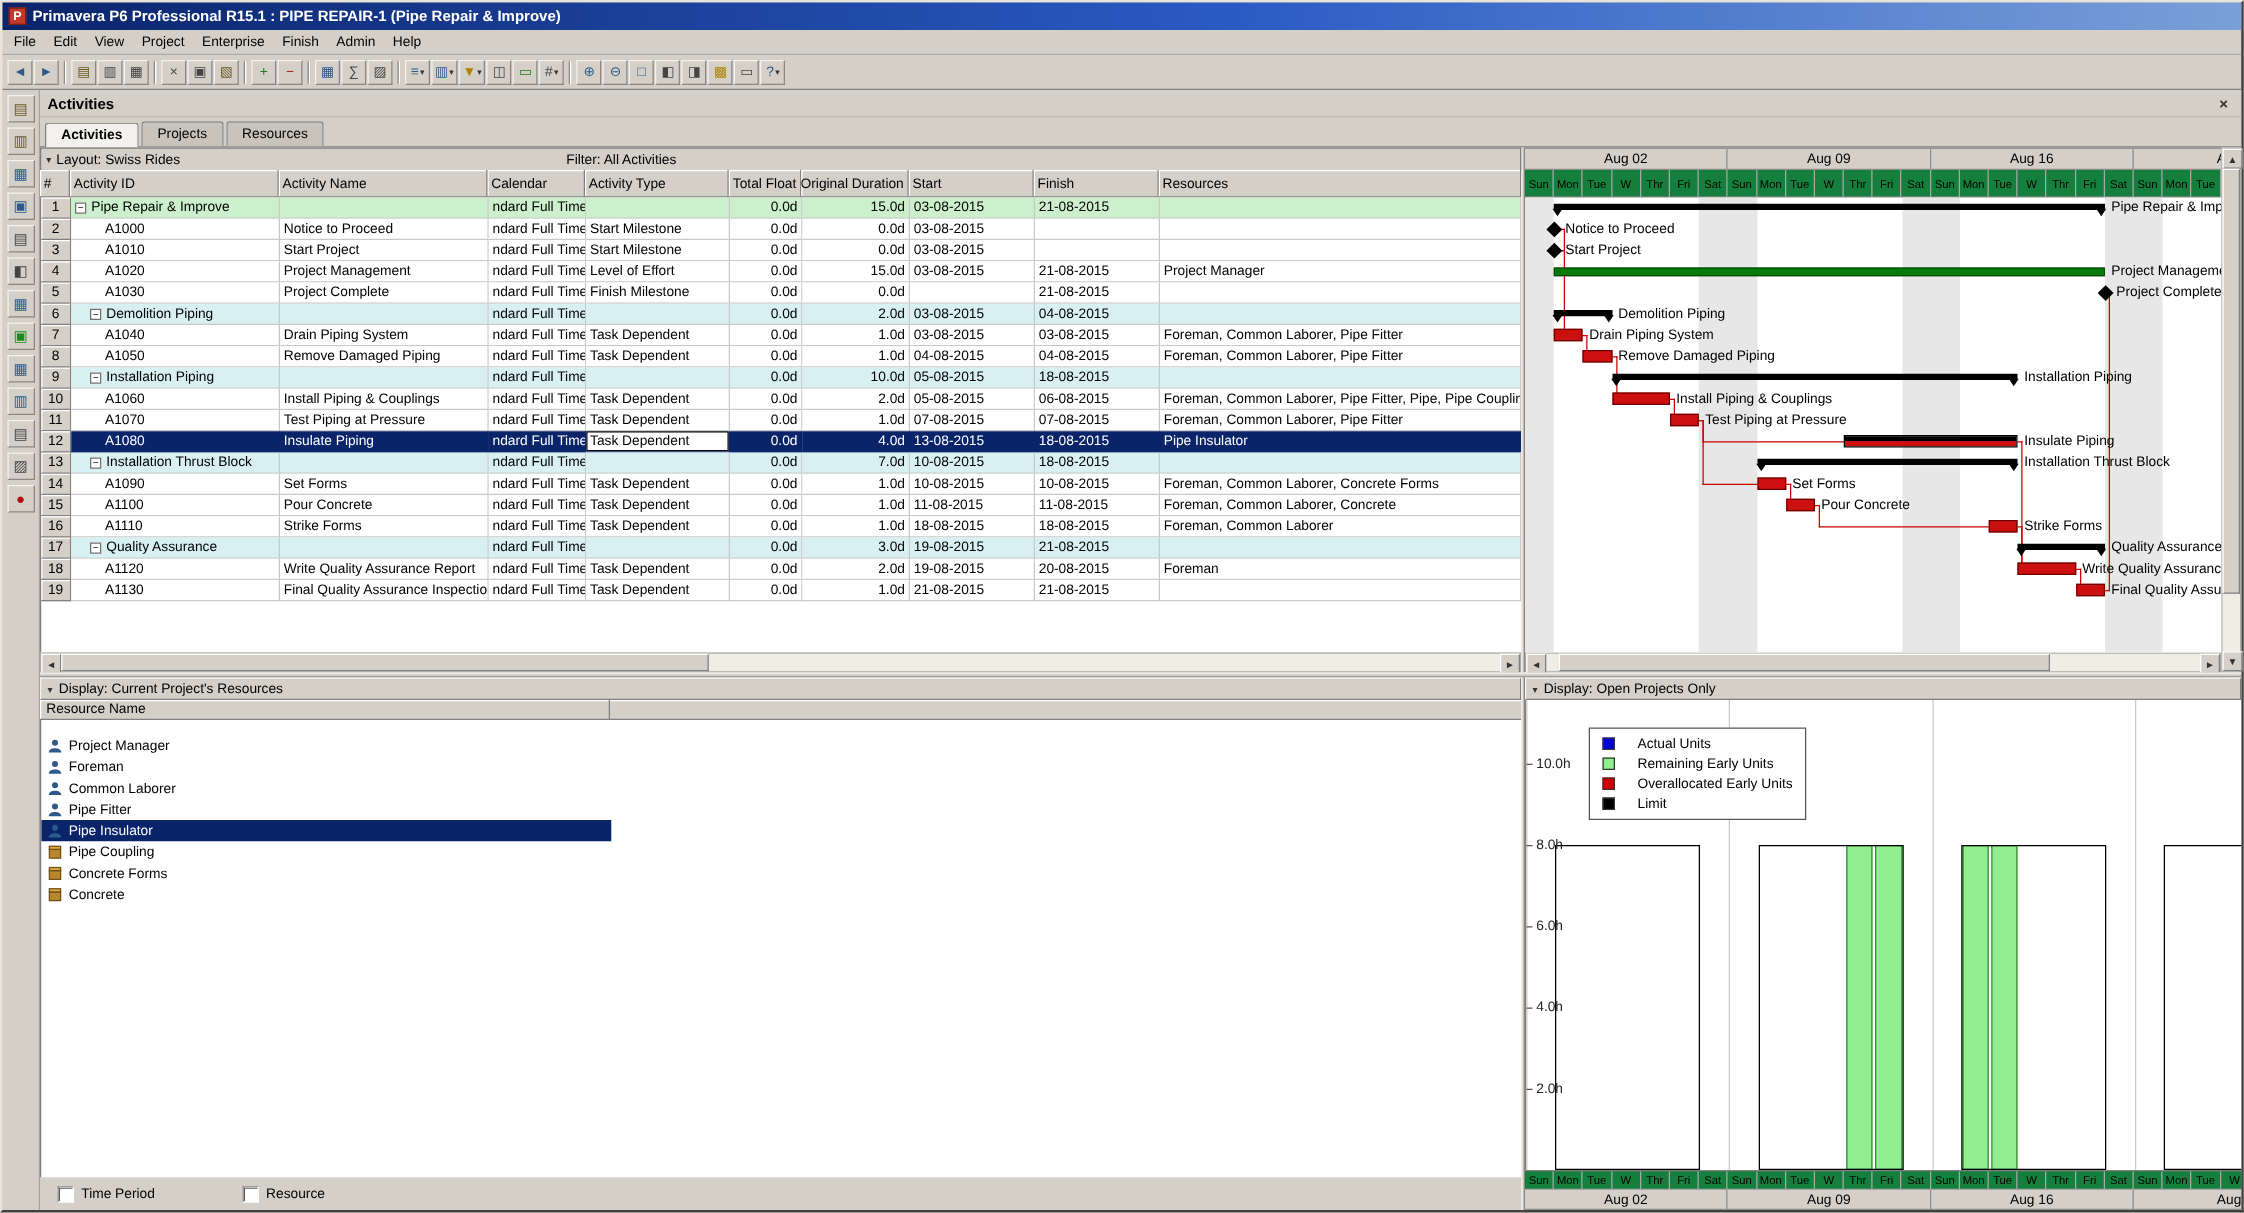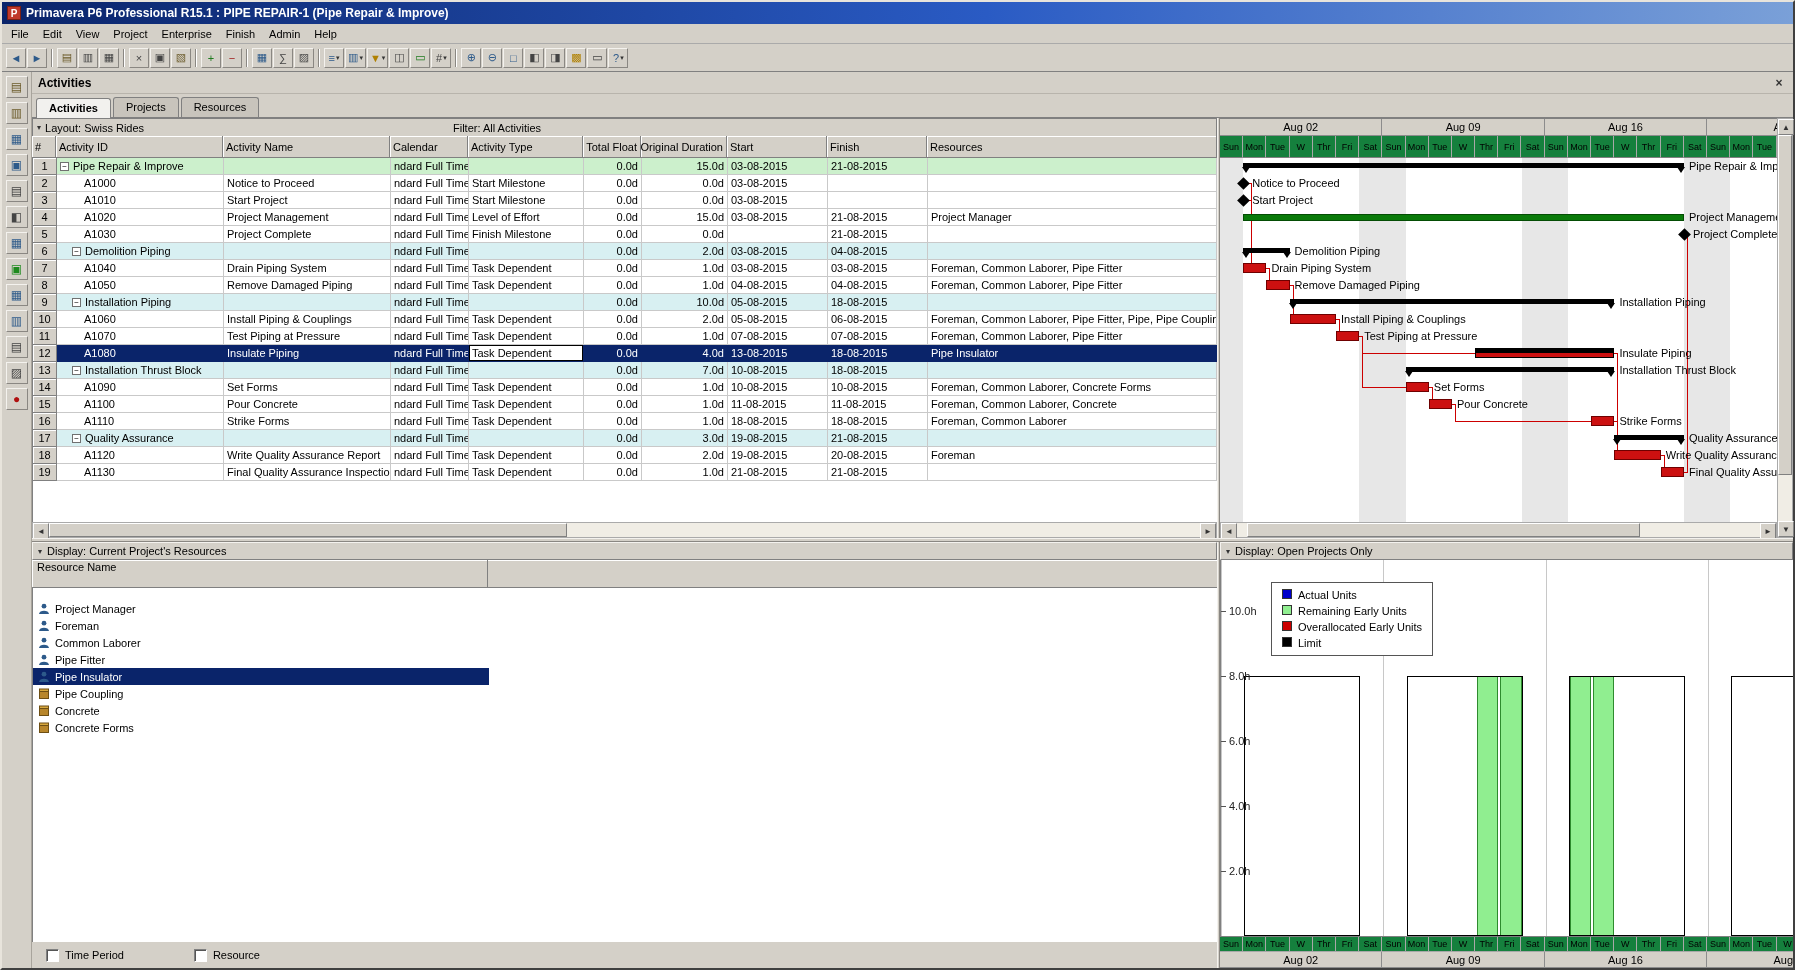--- a/index.html
+++ b/index.html
@@ -89,41 +89,41 @@
   .vscroll { width:16px; flex:none; display:flex; flex-direction:column; background:#f0ede5; border:1px solid #aaa; }
   .vs-track { flex:1; position:relative; }
   .vs-thumb { position:absolute; left:0; width:14px; background:#d4d0c8; border:1px solid; border-color:#fff #808080 #808080 #fff; }
 
   .hsplit { height:4px; flex:none; background:#d4d0c8; border-top:1px solid #f4f2ee; border-bottom:1px solid #8a8782; }
 
   
   .bottom-section { height:426px; flex:none; display:flex; min-width:0; }
   .res-panel { width:1185px; flex:none; display:flex; flex-direction:column; }
   .panel-header { height:18px; flex:none; background:#d4d0c8; border:1px solid; border-color:#f4f2ee #808080 #808080 #f4f2ee; display:flex; align-items:center; gap:5px; padding:0 5px; }
-  .res-colhdr { height:28px; flex:none; display:flex; background:#d4d0c8; }
+  .res-colhdr { height:16px; flex:none; display:flex; background:#d4d0c8; }
   .res-colhdr-cell { width:456px; flex:none; border-right:1px solid #808080; border-bottom:1px solid #808080; box-shadow:inset 1px 1px 0 #fff; padding:1px 5px; }
   .res-colhdr-fill { flex:1; border-bottom:1px solid #808080; box-shadow:inset 0 1px 0 #fff; }
   .res-body { flex:1; background:#fff; border-left:1px solid #808080; overflow:hidden; padding-top:12px; }
   .res-row { height:17px; width:456px; display:flex; align-items:center; gap:5px; padding-left:5px; }
   .res-row.selected { background:#0a246a; color:#fff; }
   .res-ico { width:12px; height:12px; flex:none; display:flex; }
   .res-footer { height:18px; flex:none; background:#d4d0c8; border:1px solid; border-color:#f4f2ee #808080 #808080 #f4f2ee; display:flex; align-items:center; padding:0 8px; }
   .res-checks { height:26px; flex:none; background:#d4d0c8; display:flex; align-items:center; padding-left:14px; gap:70px; }
   .chk-wrap { display:flex; align-items:center; gap:6px; }
   .chk { width:13px; height:13px; background:#fff; border:1px solid; border-color:#808080 #fff #fff #808080; box-shadow:inset 1px 1px 0 #555; }
 
   .usage-panel { flex:1; display:flex; flex-direction:column; min-width:0; }
   .plot { height:376px; flex:none; position:relative; background:#fff; border-left:1px solid #808080; overflow:hidden; }
   .wline { position:absolute; top:0; bottom:0; width:1px; background:#c8c8c8; z-index:1; }
   .limit { position:absolute; border:1px solid #000; z-index:3; }
   .ubar { position:absolute; background:#90ee90; border:1px solid #2e8b2e; z-index:2; }
   .ytick { position:absolute; left:8px; font-size:11px; z-index:4; color:#222; }
   .ytickline { position:absolute; left:0; width:5px; height:1px; background:#555; z-index:4; }
   .legend { position:absolute; left:50px; top:22px; background:#fff; border:1px solid #555; padding:6px 10px; display:flex; flex-direction:column; gap:4px; z-index:6; }
-  .leg-item { display:flex; align-items:flex-start; gap:6px; }
+  .leg-item { display:flex; align-items:center; gap:18px; }
   .leg-sw { width:10px; height:10px; border:1px solid #333; flex:none; }
   .g-days.bottom { height:16px; border-top:1px solid #808080; }
   .g-days.bottom .cell { border-bottom:1px solid #a8a8a8; }
   .g-weeks.bottom { height:16px; border-top:none; }
 </style>
 </head>
 <body>
 
 <div class="window">
   <div class="titlebar">
@@ -684,30 +684,30 @@
                 </div>
                 <div class="res-name">Pipe Coupling</div>
               </div>
               <div class="res-row">
                 <div class="res-ico">
                   <svg width="12" height="12" viewBox="0 0 12 12">
                     <rect x="1.5" y="3.5" width="9" height="7" fill="#b8862b" stroke="#6e4f14"></rect>
                     <rect x="1.5" y="1" width="9" height="2.5" fill="#d8a93f" stroke="#6e4f14"></rect>
                   </svg>
                 </div>
-                <div class="res-name">Concrete</div>
+                <div class="res-name">Concrete Forms</div>
               </div>
               <div class="res-row">
                 <div class="res-ico">
                   <svg width="12" height="12" viewBox="0 0 12 12">
                     <rect x="1.5" y="3.5" width="9" height="7" fill="#b8862b" stroke="#6e4f14"></rect>
                     <rect x="1.5" y="1" width="9" height="2.5" fill="#d8a93f" stroke="#6e4f14"></rect>
                   </svg>
                 </div>
-                <div class="res-name">Concrete Forms</div>
+                <div class="res-name">Concrete</div>
               </div>
             </div>
           <div class="res-checks" id="resChecks">
               <div class="chk-wrap">
                 <div class="chk"></div>
                 <div>Time Period</div>
               </div>
               <div class="chk-wrap">
                 <div class="chk"></div>
                 <div>Resource</div>

